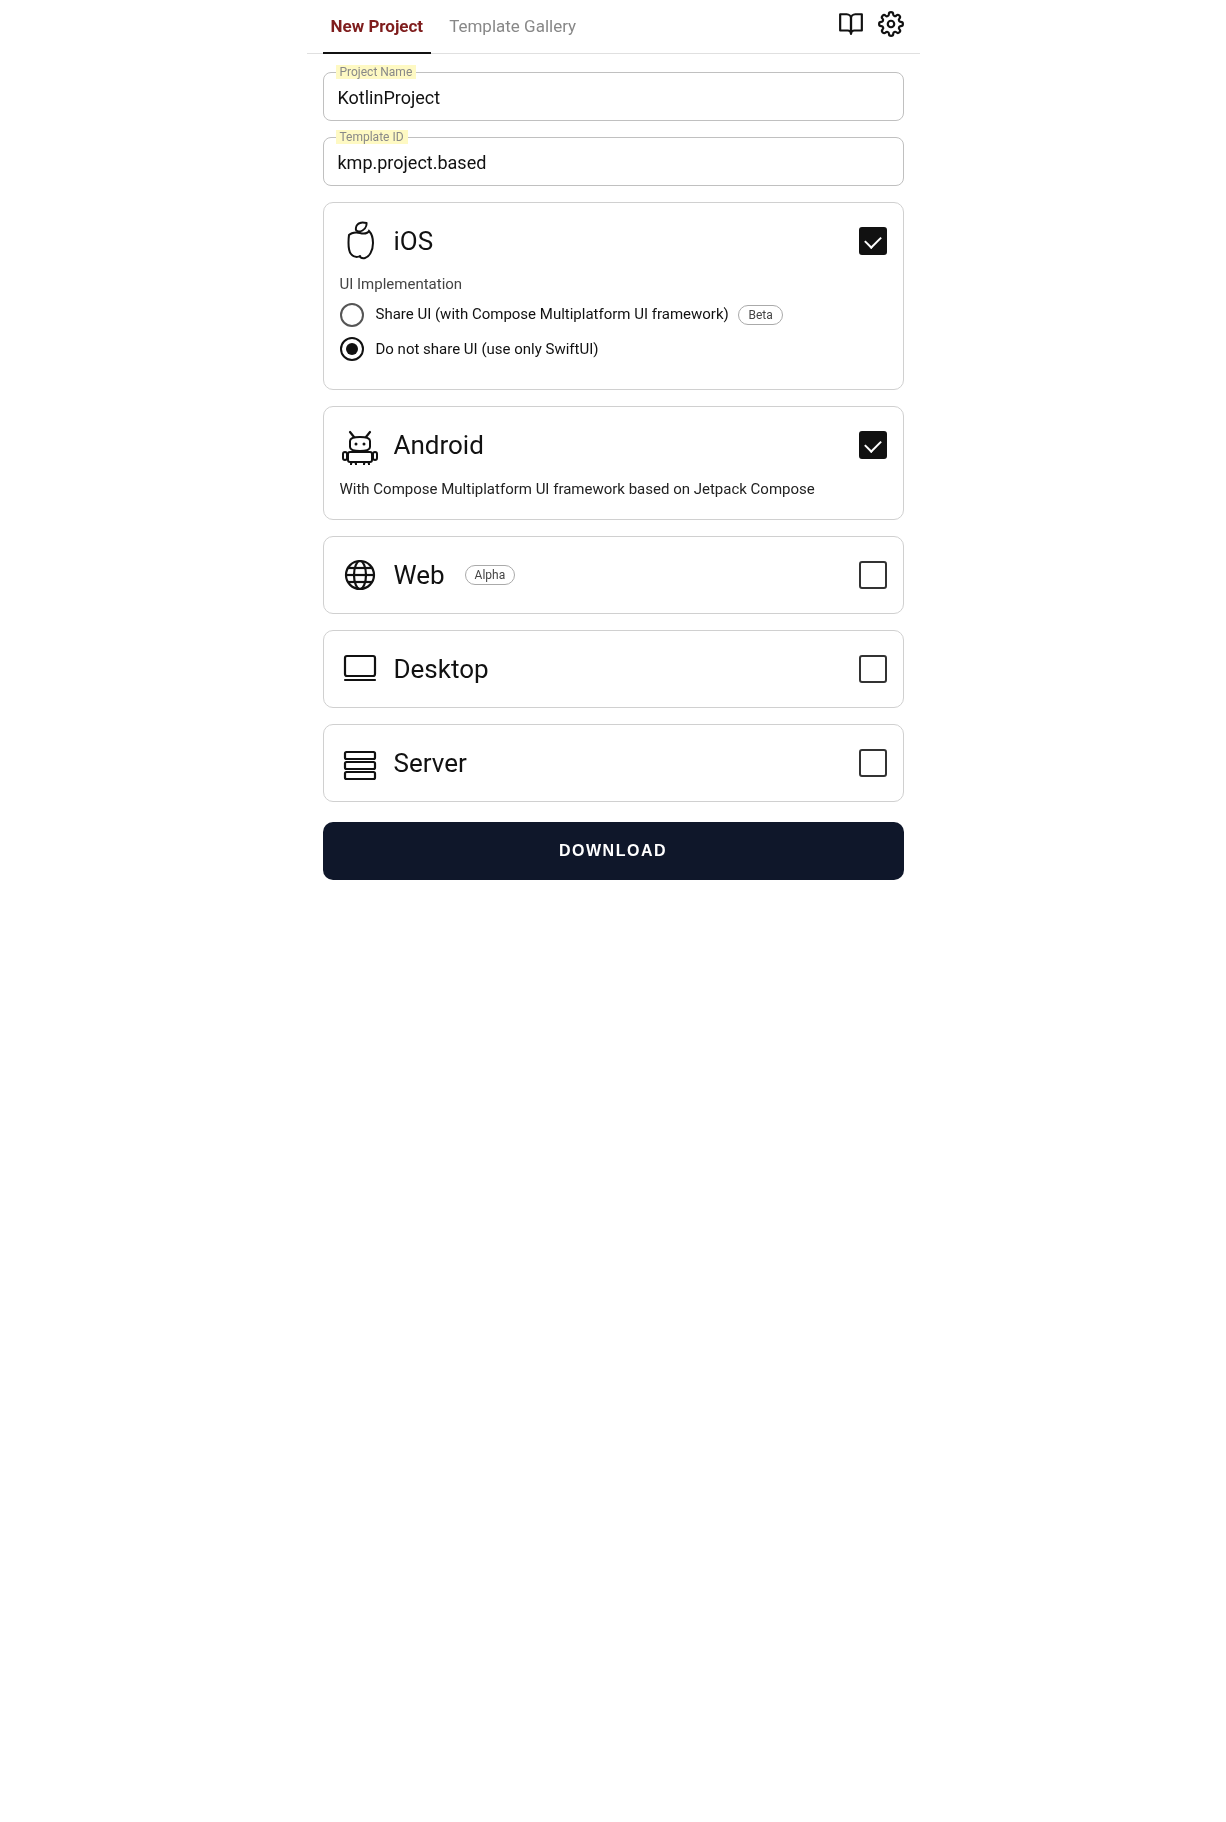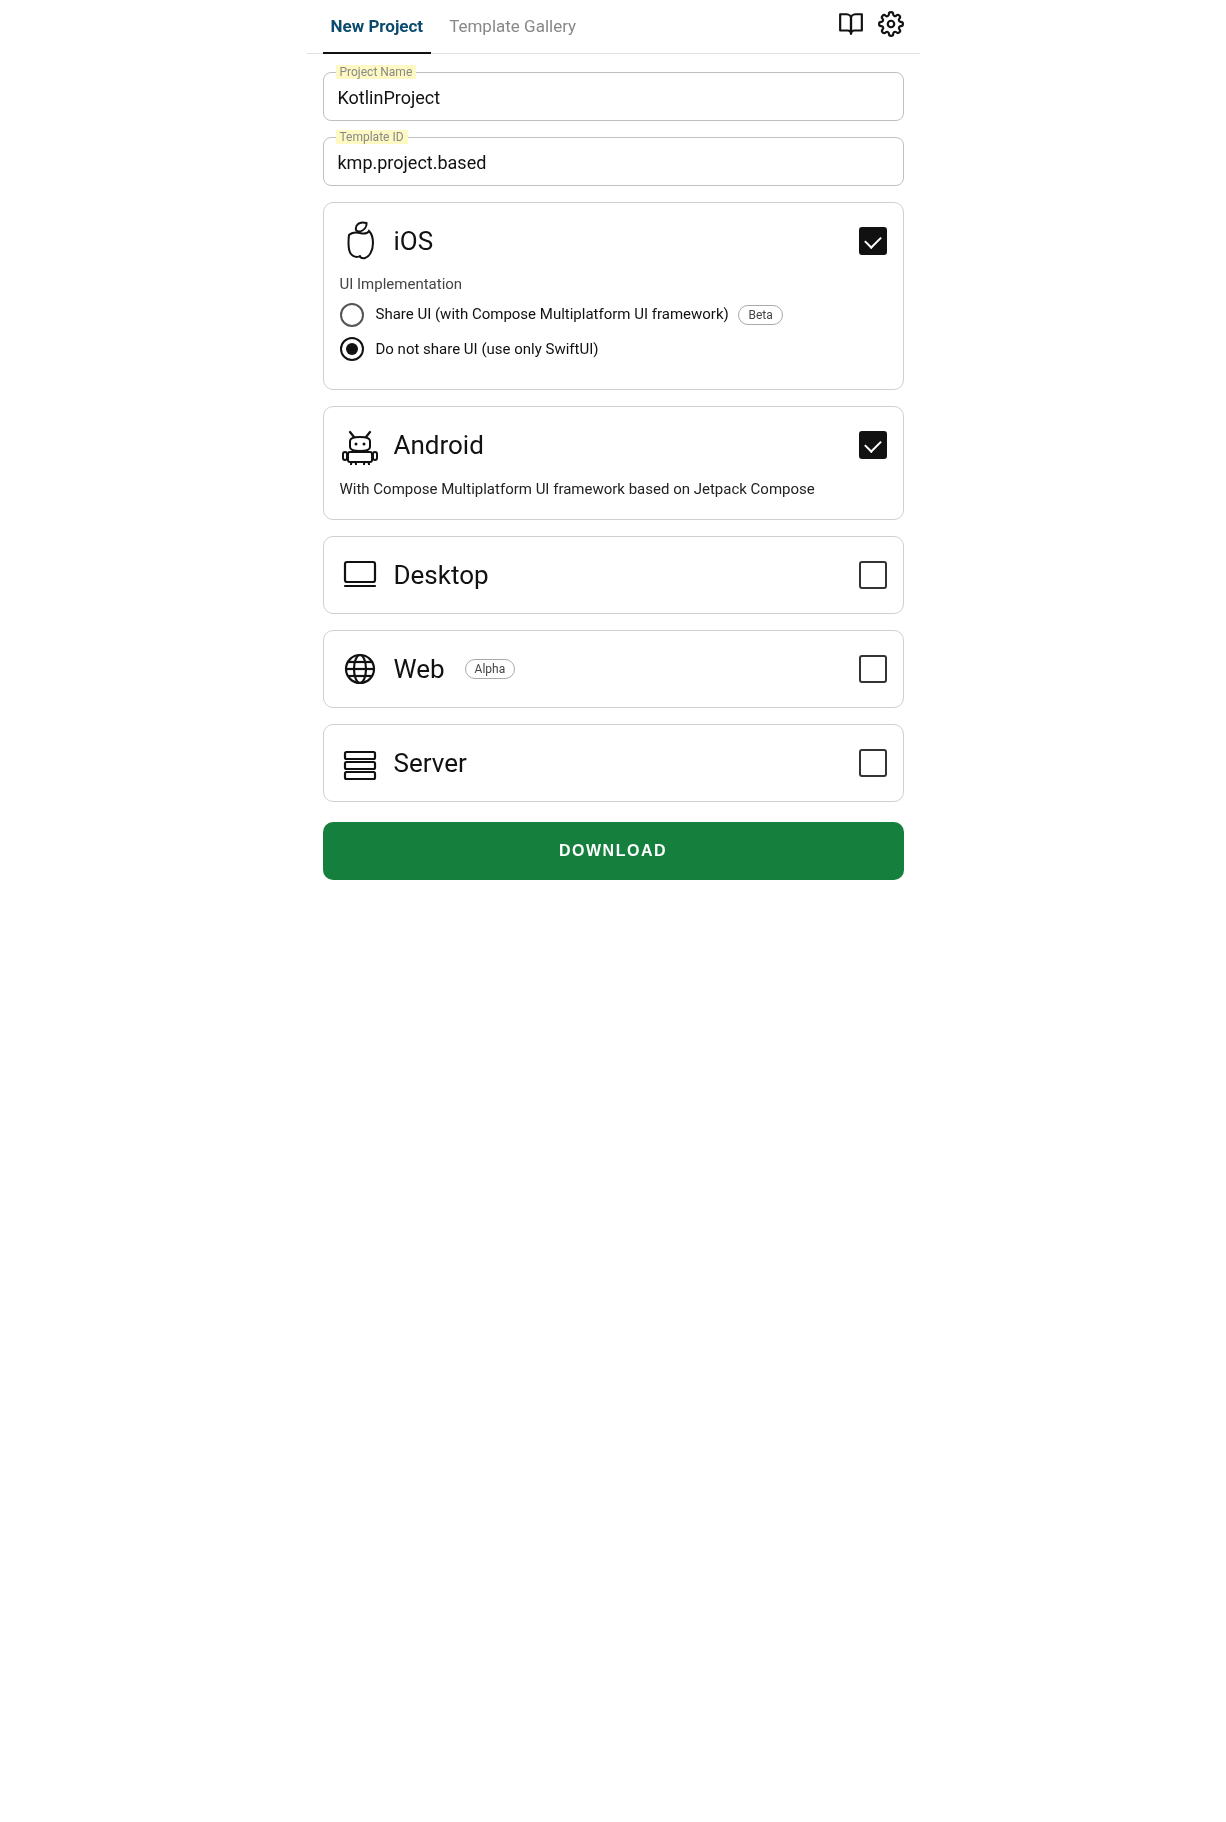--- a/index.html
+++ b/index.html
@@ -31,21 +31,21 @@
       align-items: center;
       height: 100%;
       padding: 0 8px;
       font-size: 17px;
       cursor: pointer;
       color: #888;
       border-bottom: 2px solid transparent;
       margin-bottom: -1px;
     }
     .tab.active {
-      color: #0c4a6e;
+      color: #7f1d1d;
       font-weight: 700;
       border-bottom: 2.5px solid #111;
     }
     .header-icons {
       display: flex;
       gap: 14px;
       align-items: center;
     }
     .header-icon {
       font-size: 22px;
@@ -191,21 +191,21 @@
       border-radius: 12px;
       border: 1.5px solid #aaa;
       font-size: 12px;
       color: #444;
       margin-left: 6px;
       vertical-align: middle;
     }
 
     
     .download-btn {
-      background: #15803d;
+      background: #0f172a;
       color: #fff;
       border: none;
       border-radius: 10px;
       width: 100%;
       padding: 20px;
       font-size: 16px;
       font-weight: 700;
       letter-spacing: 1.5px;
       cursor: pointer;
       margin-top: 4px;
@@ -321,56 +321,56 @@
       <div class="checkbox-box checked"></div>
     </div>
     <div class="platform-description">With Compose Multiplatform UI framework based on Jetpack Compose</div>
   </div>
 
   <div class="platform-card">
     <div class="platform-header">
       <div class="platform-left">
         <div class="platform-icon">
 
-          <svg class="desktop-icon" viewBox="0 0 38 38" fill="none" xmlns="http://www.w3.org/2000/svg">
-            <rect x="4" y="6" width="30" height="20" rx="2" stroke="#111" stroke-width="2.2" fill="none"></rect>
-            <line x1="4" y1="30" x2="34" y2="30" stroke="#111" stroke-width="2.2" stroke-linecap="round"></line>
-          </svg>
-        </div>
-        <span class="platform-name">Desktop</span>
-      </div>
-      <div class="checkbox-box"></div>
-    </div>
-  </div>
-
-  <div class="platform-card">
-    <div class="platform-header">
-      <div class="platform-left">
-        <div class="platform-icon">
-
           <svg class="web-icon" viewBox="0 0 38 38" fill="none" xmlns="http://www.w3.org/2000/svg">
             <circle cx="19" cy="19" r="14" stroke="#111" stroke-width="2.2"></circle>
             <ellipse cx="19" cy="19" rx="6" ry="14" stroke="#111" stroke-width="2.2"></ellipse>
             <line x1="5" y1="19" x2="33" y2="19" stroke="#111" stroke-width="2.2"></line>
             <line x1="7" y1="12" x2="31" y2="12" stroke="#111" stroke-width="2.2"></line>
             <line x1="7" y1="26" x2="31" y2="26" stroke="#111" stroke-width="2.2"></line>
           </svg>
         </div>
         <span class="platform-name">Web</span>
         <span class="badge">Alpha</span>
       </div>
       <div class="checkbox-box"></div>
     </div>
   </div>
 
   <div class="platform-card">
     <div class="platform-header">
       <div class="platform-left">
         <div class="platform-icon">
 
+          <svg class="desktop-icon" viewBox="0 0 38 38" fill="none" xmlns="http://www.w3.org/2000/svg">
+            <rect x="4" y="6" width="30" height="20" rx="2" stroke="#111" stroke-width="2.2" fill="none"></rect>
+            <line x1="4" y1="30" x2="34" y2="30" stroke="#111" stroke-width="2.2" stroke-linecap="round"></line>
+          </svg>
+        </div>
+        <span class="platform-name">Desktop</span>
+      </div>
+      <div class="checkbox-box"></div>
+    </div>
+  </div>
+
+  <div class="platform-card">
+    <div class="platform-header">
+      <div class="platform-left">
+        <div class="platform-icon">
+
           <svg class="server-icon" viewBox="0 0 38 38" fill="none" xmlns="http://www.w3.org/2000/svg">
             <rect x="4" y="8" width="30" height="7" rx="1.5" stroke="#111" stroke-width="2.2" fill="none"></rect>
             <rect x="4" y="18" width="30" height="7" rx="1.5" stroke="#111" stroke-width="2.2" fill="none"></rect>
             <rect x="4" y="28" width="30" height="7" rx="1.5" stroke="#111" stroke-width="2.2" fill="none"></rect>
           </svg>
         </div>
         <span class="platform-name">Server</span>
       </div>
       <div class="checkbox-box"></div>
     </div>

